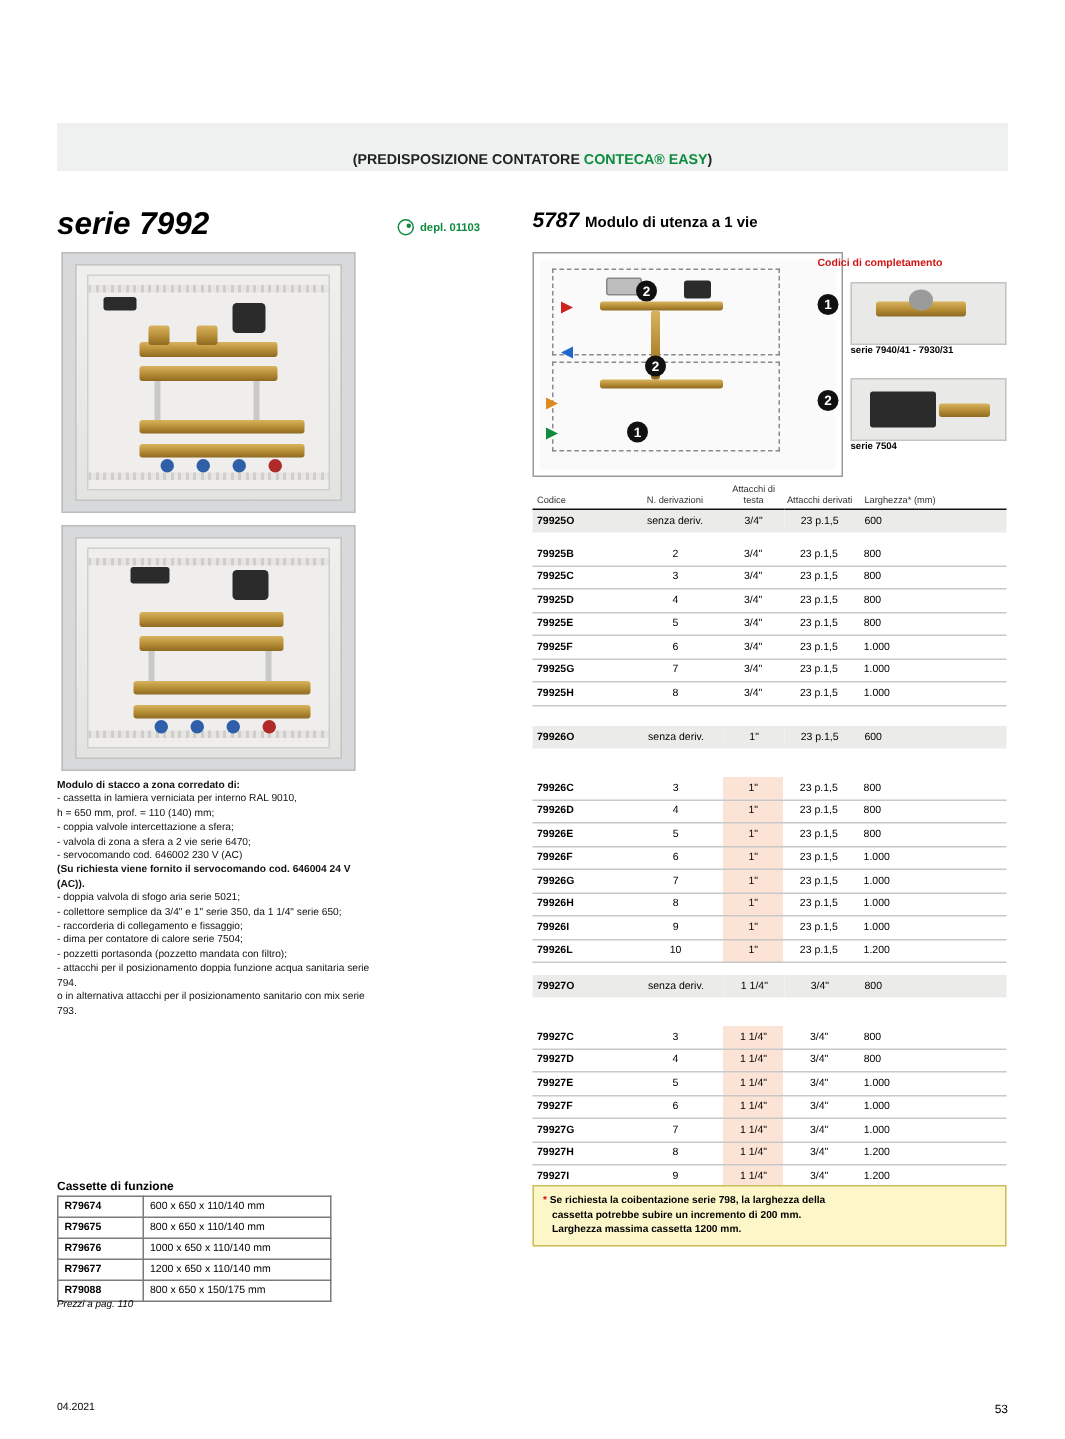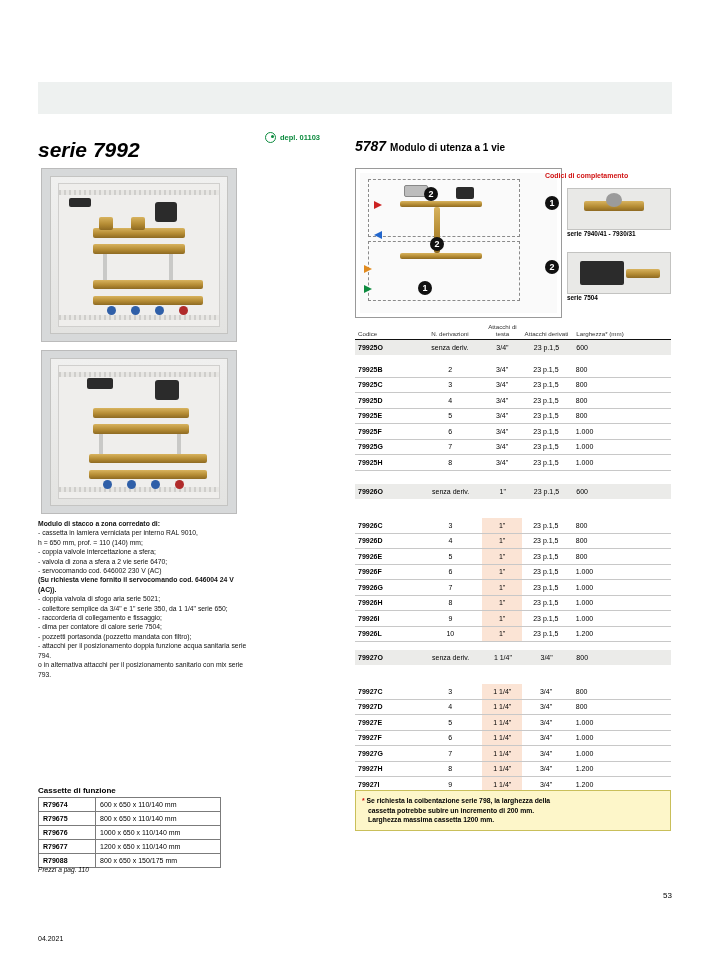--- a/index.html
+++ b/index.html
@@ -21,21 +21,21 @@
     font-size:15px;font-weight:bold;display:flex;align-items:center;justify-content:center;}
 
   
   .titleband{position:absolute;left:38px;top:82px;width:634px;height:32px;background:#eef1f0;}
   .t1{position:absolute;width:100%;top:4px;text-align:center;font-size:12.5px;font-weight:bold;color:#0d8b3f;letter-spacing:.2px;}
   .t2{position:absolute;width:100%;top:19px;text-align:center;font-size:9.5px;font-weight:bold;color:#222;}
   .t2 .grn{color:#0d8b3f;}
 
   
   .serie{position:absolute;left:38px;top:138px;font-size:21px;font-weight:bold;font-style:italic;}
-  .depl{position:absolute;left:265px;top:132px;display:flex;align-items:center;gap:4px;text-align:center;}
+  .depl{position:absolute;left:265px;top:146px;display:flex;align-items:center;gap:4px;text-align:center;}
   .depl .dot{width:11px;height:11px;border-radius:50%;border:1.6px solid #0d8b3f;position:relative;box-sizing:border-box;}
   .depl .dot:after{content:"";position:absolute;left:4.5px;top:1.5px;width:3.2px;height:3.2px;background:#0d8b3f;border-radius:50%;}
   .depl span{font-size:7.5px;color:#0d8b3f;font-weight:bold;}
 
   .rtitle{position:absolute;left:355px;top:138px;font-size:14px;font-weight:bold;font-style:italic;}
   .rtitle small{font-size:10px;font-weight:bold;font-style:normal;}
 
   
   .photo{position:absolute;background:#d7d9da;border:1px solid #bbb;overflow:hidden;}
   .ph1{left:41px;top:168px;width:194px;height:172px;}
@@ -82,29 +82,32 @@
   .rowline td{border-bottom:.5px solid #c8c8c8;}
   .greyrow td{background:#ebebe9;}
   .pinkcell{background:#fbe4d5;}
   .note{position:absolute;left:355px;top:790px;width:316px;background:#fdf6c9;border:1px solid #c9bf5a;
     font-size:6.8px;font-weight:bold;line-height:9.5px;padding:5px 6px;box-sizing:border-box;}
   .note .rd{color:#d11313;}
 
   .footbar{position:absolute;left:38px;top:888px;width:634px;height:20px;background:#fdf6c9;border:1px solid #c9bf5a;
     display:flex;align-items:center;justify-content:center;font-size:7.6px;font-weight:bold;}
   .fdate{position:absolute;left:38px;top:935px;font-size:7px;}
-  .fpage{position:absolute;right:38px;top:891px;font-size:8px;}
+  .fpage{position:absolute;right:38px;top:935px;font-size:8px;}
 </style>
 </head>
 <body>
 
 <div class="page">
 
 
   <div class="titleband">
+    <div class="t2">
+      <span>(PREDISPOSIZIONE CONTATORE </span><span class="grn">CONTECA® EASY</span><span>)</span>
+    </div>
   </div>
 
   <div class="serie">serie 7992</div>
   <div class="depl">
     <div class="dot"></div>
     <span>depl. 01103</span>
   </div>
   <div class="rtitle">
     <span>5787</span>
     <small>Modulo di utenza a 1 vie</small>

